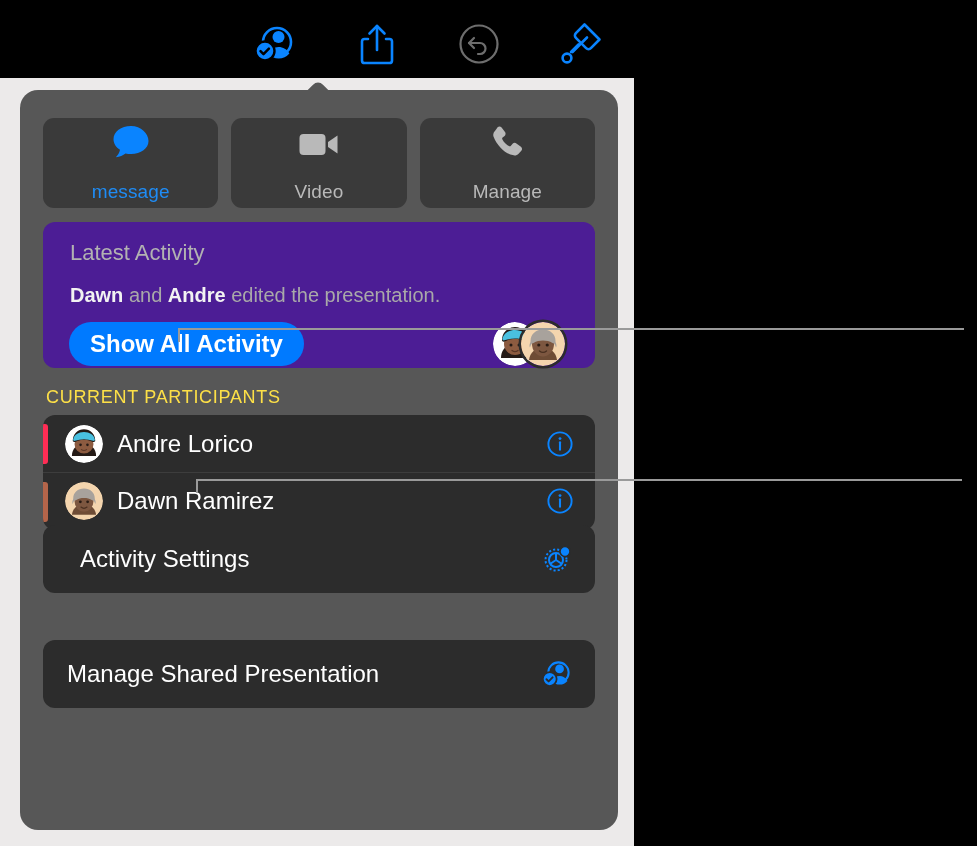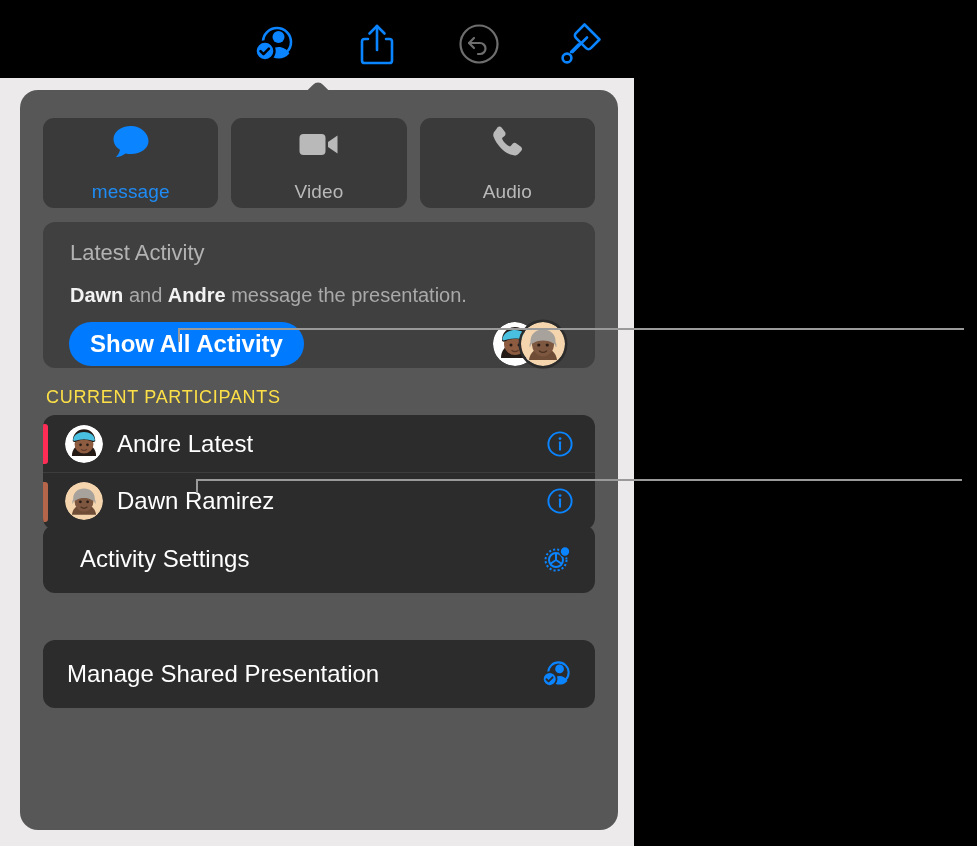--- a/index.html
+++ b/index.html
@@ -58,21 +58,21 @@
     gap:22px; cursor:pointer;
   }
   .comm-label { font-size:19px; letter-spacing:.1px; }
   .comm-btn.accent .comm-label { color:#1f8cf5; }
   .comm-btn.muted  .comm-label { color:#b9b9b9; }
   .comm-ico { height:36px; display:flex; align-items:flex-end; }
 
   
   .card-activity {
     position:absolute; left:23px; top:132px; width:552px; height:146px;
-    background:#404040; border-radius:12px;
+    background:#4c1d95; border-radius:12px;
   }
   .la-title {
     position:absolute; left:27px; top:18px;
     font-size:22px; color:#b2b2b2;
   }
   .la-line {
     position:absolute; left:27px; top:62px; right:20px;
     font-size:20px; color:#a9a9a9; white-space:nowrap;
   }
   .la-line b { color:#f2f2f2; font-weight:bold; }
@@ -213,28 +213,28 @@
         </span>
         <span class="comm-label">Video</span>
       </div>
 
       <div class="comm-btn muted">
         <span class="comm-ico">
           <svg width="34" height="34" viewBox="0 0 34 34">
             <path d="M7.6 2.2c1.3-1.1 3-.9 4 .4l3.4 4.5c.9 1.2.7 2.8-.4 3.8l-2 1.7c-.5.4-.6 1-.3 1.6 1.5 3 4 5.5 7 7 .6.3 1.2.1 1.6-.4l1.7-2c1-1.1 2.6-1.3 3.8-.4l4.5 3.4c1.3 1 1.5 2.8.4 4l-2.7 2.9c-1.5 1.6-3.8 2.2-5.9 1.4C15.1 28.8 7 20.7 3.6 11.8c-.8-2.1-.2-4.4 1.4-5.9z" fill="#b9b9b9"></path>
           </svg>
         </span>
-        <span class="comm-label">Audio</span>
+        <span class="comm-label">Manage</span>
       </div>
 
     </div>
 
     <div class="card-activity">
       <div class="la-title">Latest Activity</div>
-      <div class="la-line"><b>Dawn</b><span> and </span><b>Andre</b><span> message the presentation.</span></div>
+      <div class="la-line"><b>Dawn</b><span> and </span><b>Andre</b><span> edited the presentation.</span></div>
 
       <button class="la-btn">Show All Activity</button>
 
       <div class="la-avatars">
         <div class="av back">
           <svg width="44" height="44" viewBox="0 0 44 44">
             <circle cx="22" cy="22" r="22" fill="#ffffff"></circle>
             <path d="M8 36c0-9 6-14 14-14s14 5 14 14z" fill="#241a16"></path>
             <circle cx="22" cy="22" r="11" fill="#8c5b40"></circle>
             <path d="M9 18a13 13 0 0 1 26 0c0 2-2 2-4 1-3-1.5-5.5-2-9-2s-6 .5-9 2c-2 1-4 1-4-1z" fill="#241a16"></path>
@@ -271,21 +271,21 @@
             <circle cx="22" cy="22" r="22" fill="#ffffff"></circle>
             <path d="M8 36c0-9 6-14 14-14s14 5 14 14z" fill="#241a16"></path>
             <circle cx="22" cy="22" r="11" fill="#8c5b40"></circle>
             <path d="M9 18a13 13 0 0 1 26 0c0 2-2 2-4 1-3-1.5-5.5-2-9-2s-6 .5-9 2c-2 1-4 1-4-1z" fill="#241a16"></path>
             <path d="M9.5 16.5c1-5 6-8.5 12.5-8.5S33.5 11.5 34.5 16.5c.3 1.6-.8 2.2-2 1.8-3.5-1.2-7-1.8-10.5-1.8s-7 .6-10.5 1.8c-1.2.4-2.3-.2-2-1.8z" fill="#49c0e0"></path>
             <circle cx="18" cy="23" r="1.5" fill="#241a16"></circle>
             <circle cx="26" cy="23" r="1.5" fill="#241a16"></circle>
             <path d="M19 28.5c1.8 1.3 4.2 1.3 6 0" fill="none" stroke="#5a3627" stroke-width="1.3" stroke-linecap="round"></path>
           </svg>
         </span>
-        <span class="pname">Andre Latest</span>
+        <span class="pname">Andre Lorico</span>
         <span class="pinfo">
           <svg width="26" height="26" viewBox="0 0 26 26">
             <circle cx="13" cy="13" r="11.6" fill="none" stroke="#0a84ff" stroke-width="1.9"></circle>
             <circle cx="13" cy="7.6" r="1.45" fill="#0a84ff"></circle>
             <path d="M13 11.2v7.6" stroke="#0a84ff" stroke-width="2.1" stroke-linecap="round"></path>
           </svg>
         </span>
       </div>
 
       <div class="prow">

